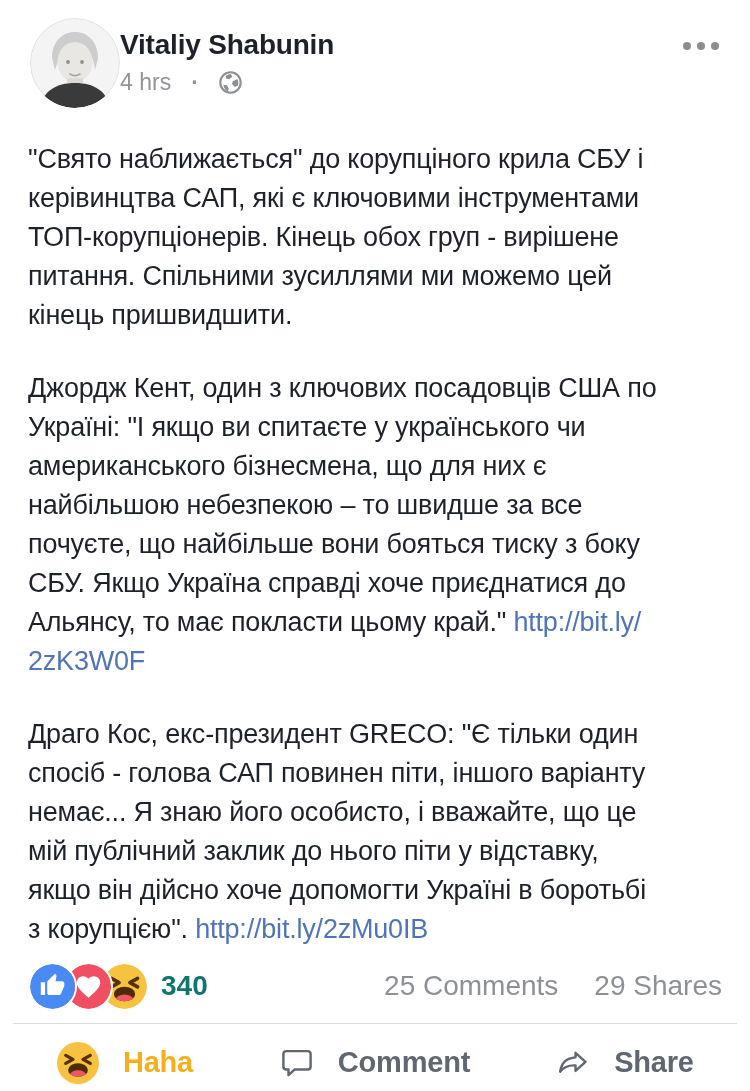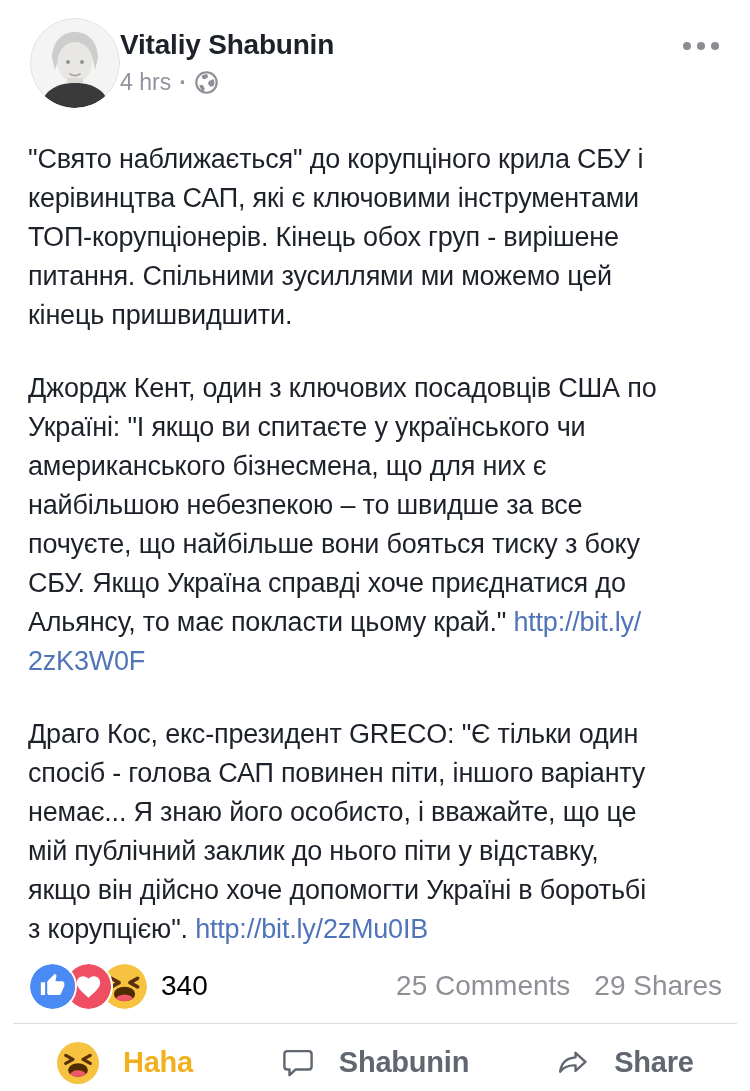--- a/index.html
+++ b/index.html
@@ -5,43 +5,43 @@
   html,body{margin:0;padding:0;background:#fff;}
   .page{
     width:750px;height:1091px;background:#ffffff;overflow:hidden;
     font-family:"Liberation Sans", sans-serif;color:#1d2129;position:relative;
   }
   
   .header{position:relative;padding:18px 28px 0 30px;height:96px;}
   .avatar{width:90px;height:90px;border-radius:50%;overflow:hidden;float:left;cursor:pointer;}
   .hmeta{margin-left:44px;padding-top:10px;}
   .author{font-size:28px;font-weight:700;color:#1d2129;line-height:34px;letter-spacing:-0.2px;cursor:pointer;}
-  .subline{margin-top:7px;display:flex;align-items:center;gap:8px;color:#90949c;font-size:23px;}
+  .subline{margin-top:7px;display:flex;align-items:center;gap:20px;color:#90949c;font-size:23px;}
   .subline .mid-dot{font-weight:700;}
   .menu-dots{position:absolute;right:25px;top:36px;display:flex;gap:6px;cursor:pointer;padding:6px;}
   .menu-dots i{width:8px;height:8px;border-radius:50%;background:#8a8d91;display:block;}
   
   .post-body{padding:26px 28px 0 28px;}
   .para{
     margin:0 0 34px 0;font-size:27px;line-height:39px;letter-spacing:-0.2px;
     color:#1d2129;white-space:pre-line;
   }
   .para:last-child{margin-bottom:0;}
   .plink{color:#5074b8;text-decoration:none;cursor:pointer;}
   
   .stats{display:flex;justify-content:space-between;align-items:center;padding:0 28px;margin-top:12px;height:50px;}
   .reactions{display:flex;align-items:center;cursor:pointer;}
   .r-wrap{display:flex;align-items:center;}
   .r-wrap .ri{border:2px solid #fff;border-radius:50%;display:block;}
   .r-wrap .ri + .ri{margin-left:-13px;}
   .ri.z3{z-index:3;position:relative;}
   .ri.z2{z-index:2;position:relative;}
   .ri.z1{z-index:1;position:relative;}
-  .r-count{margin-left:12px;font-size:28px;color:#000000;}
-  .counts{display:flex;gap:24px;font-size:28px;color:#8d9096;}
+  .r-count{margin-left:12px;font-size:28px;color:#0f766e;font-weight:bold;}
+  .counts{display:flex;gap:36px;font-size:28px;color:#8d9096;}
   .counts span{cursor:pointer;}
   
   .divider{border-top:1px solid #dadde1;margin:12px 13px 0 13px;}
   .actions{display:flex;height:77px;align-items:center;}
   .action{flex:1;display:flex;align-items:center;justify-content:center;gap:14px;cursor:pointer;height:100%;}
   .action .lbl{font-size:29px;font-weight:700;color:#616770;letter-spacing:-0.2px;margin-left:10px;}
   .action.haha-active .lbl{color:#f2b01e;}
 </style>
 </head>
 <body>
@@ -158,21 +158,21 @@
         <path d="M28.5 11.5l-6.2 3.4 6.2 3.4" stroke="#57300c" stroke-width="2.8" fill="none" stroke-linecap="round" stroke-linejoin="round"></path>
         <ellipse cx="18" cy="24" rx="8.5" ry="5.8" fill="#4f2c00"></ellipse>
         <ellipse cx="18" cy="28.5" rx="7" ry="4.2" fill="#f05766" clip-path="url(#hmB)"></ellipse>
       </svg>
       <span class="lbl">Haha</span>
     </div>
     <div class="action">
       <svg width="34" height="34" viewBox="0 0 24 24">
         <path d="M4.5 3.6h15c1.2 0 2.1.9 2.1 2.1v8.8c0 1.2-.9 2.1-2.1 2.1h-9.3L6 20.6v-4H4.5c-1.2 0-2.1-.9-2.1-2.1V5.7c0-1.2.9-2.1 2.1-2.1z" fill="none" stroke="#616770" stroke-width="1.7" stroke-linejoin="round"></path>
       </svg>
-      <span class="lbl">Shabunin</span>
+      <span class="lbl">Comment</span>
     </div>
     <div class="action">
       <svg width="34" height="34" viewBox="0 0 24 24">
         <path d="M13.8 4.8l7 6.4-7 6.4v-3.9c-4.9-.3-8.4 1.2-10.9 4.4.8-5.5 3.6-9.6 10.9-10.1V4.8z" fill="none" stroke="#616770" stroke-width="1.7" stroke-linejoin="round" stroke-linecap="round"></path>
       </svg>
       <span class="lbl">Share</span>
     </div>
   </div>
 
 </div>

